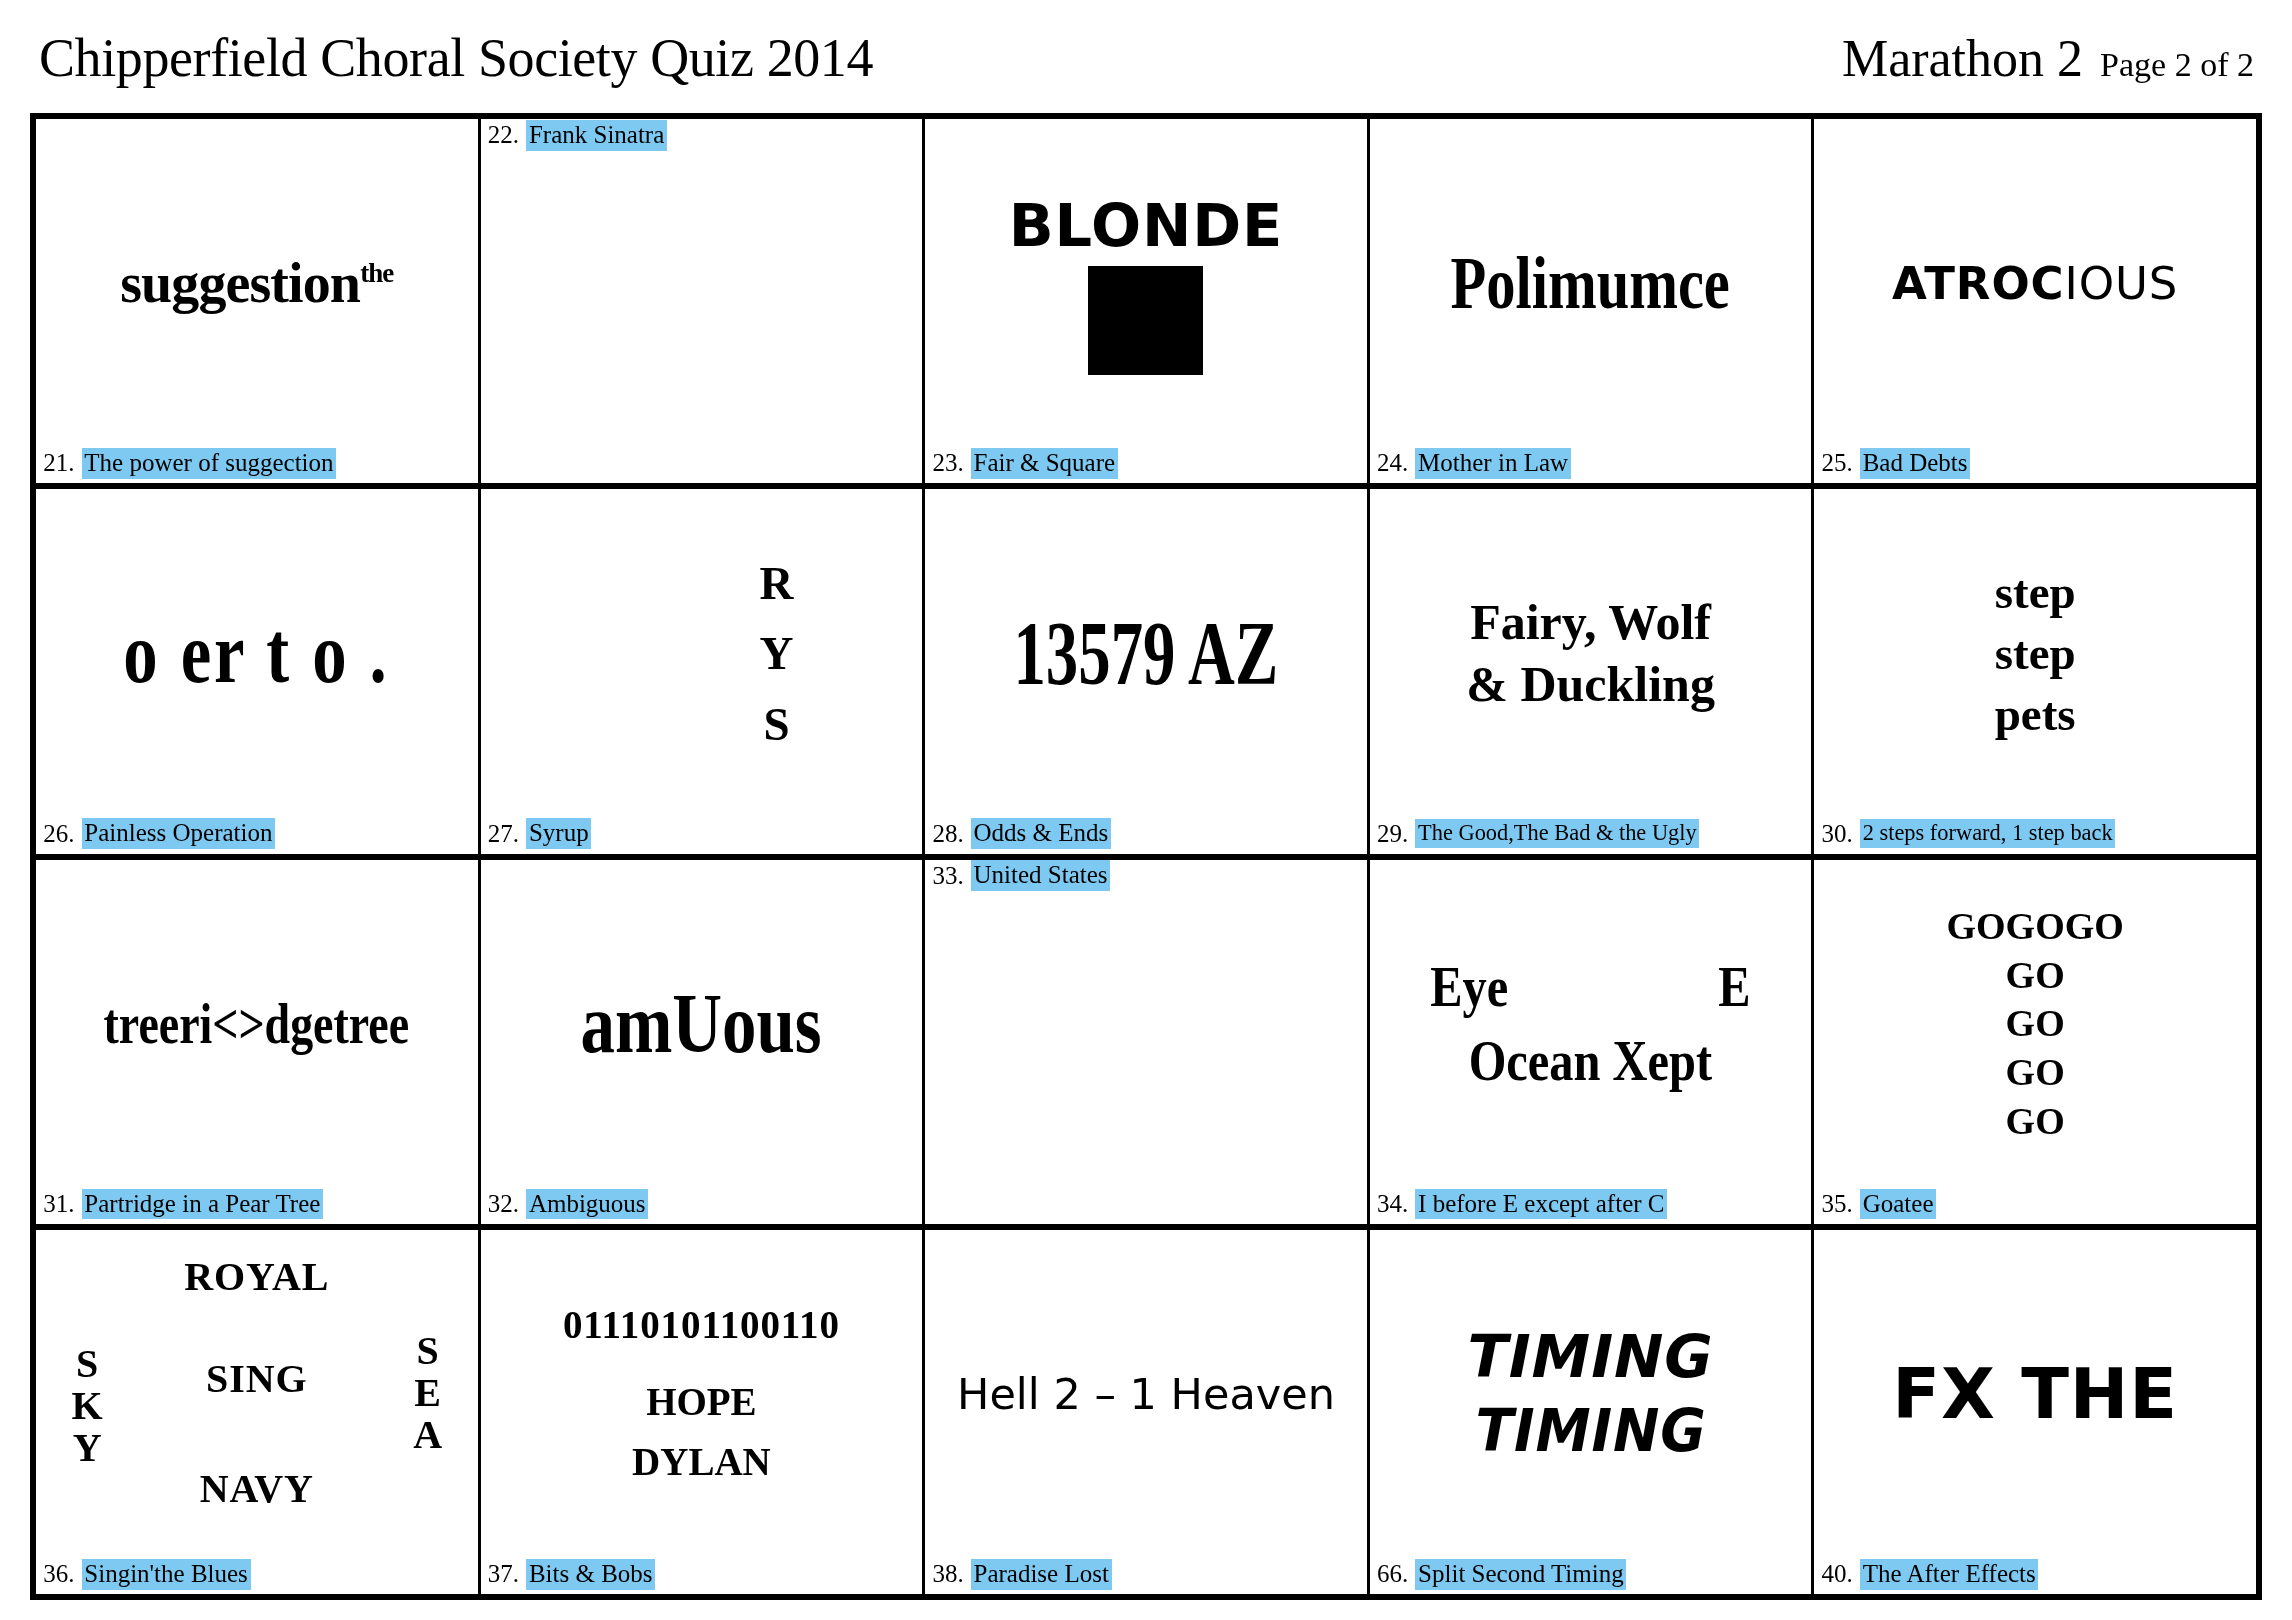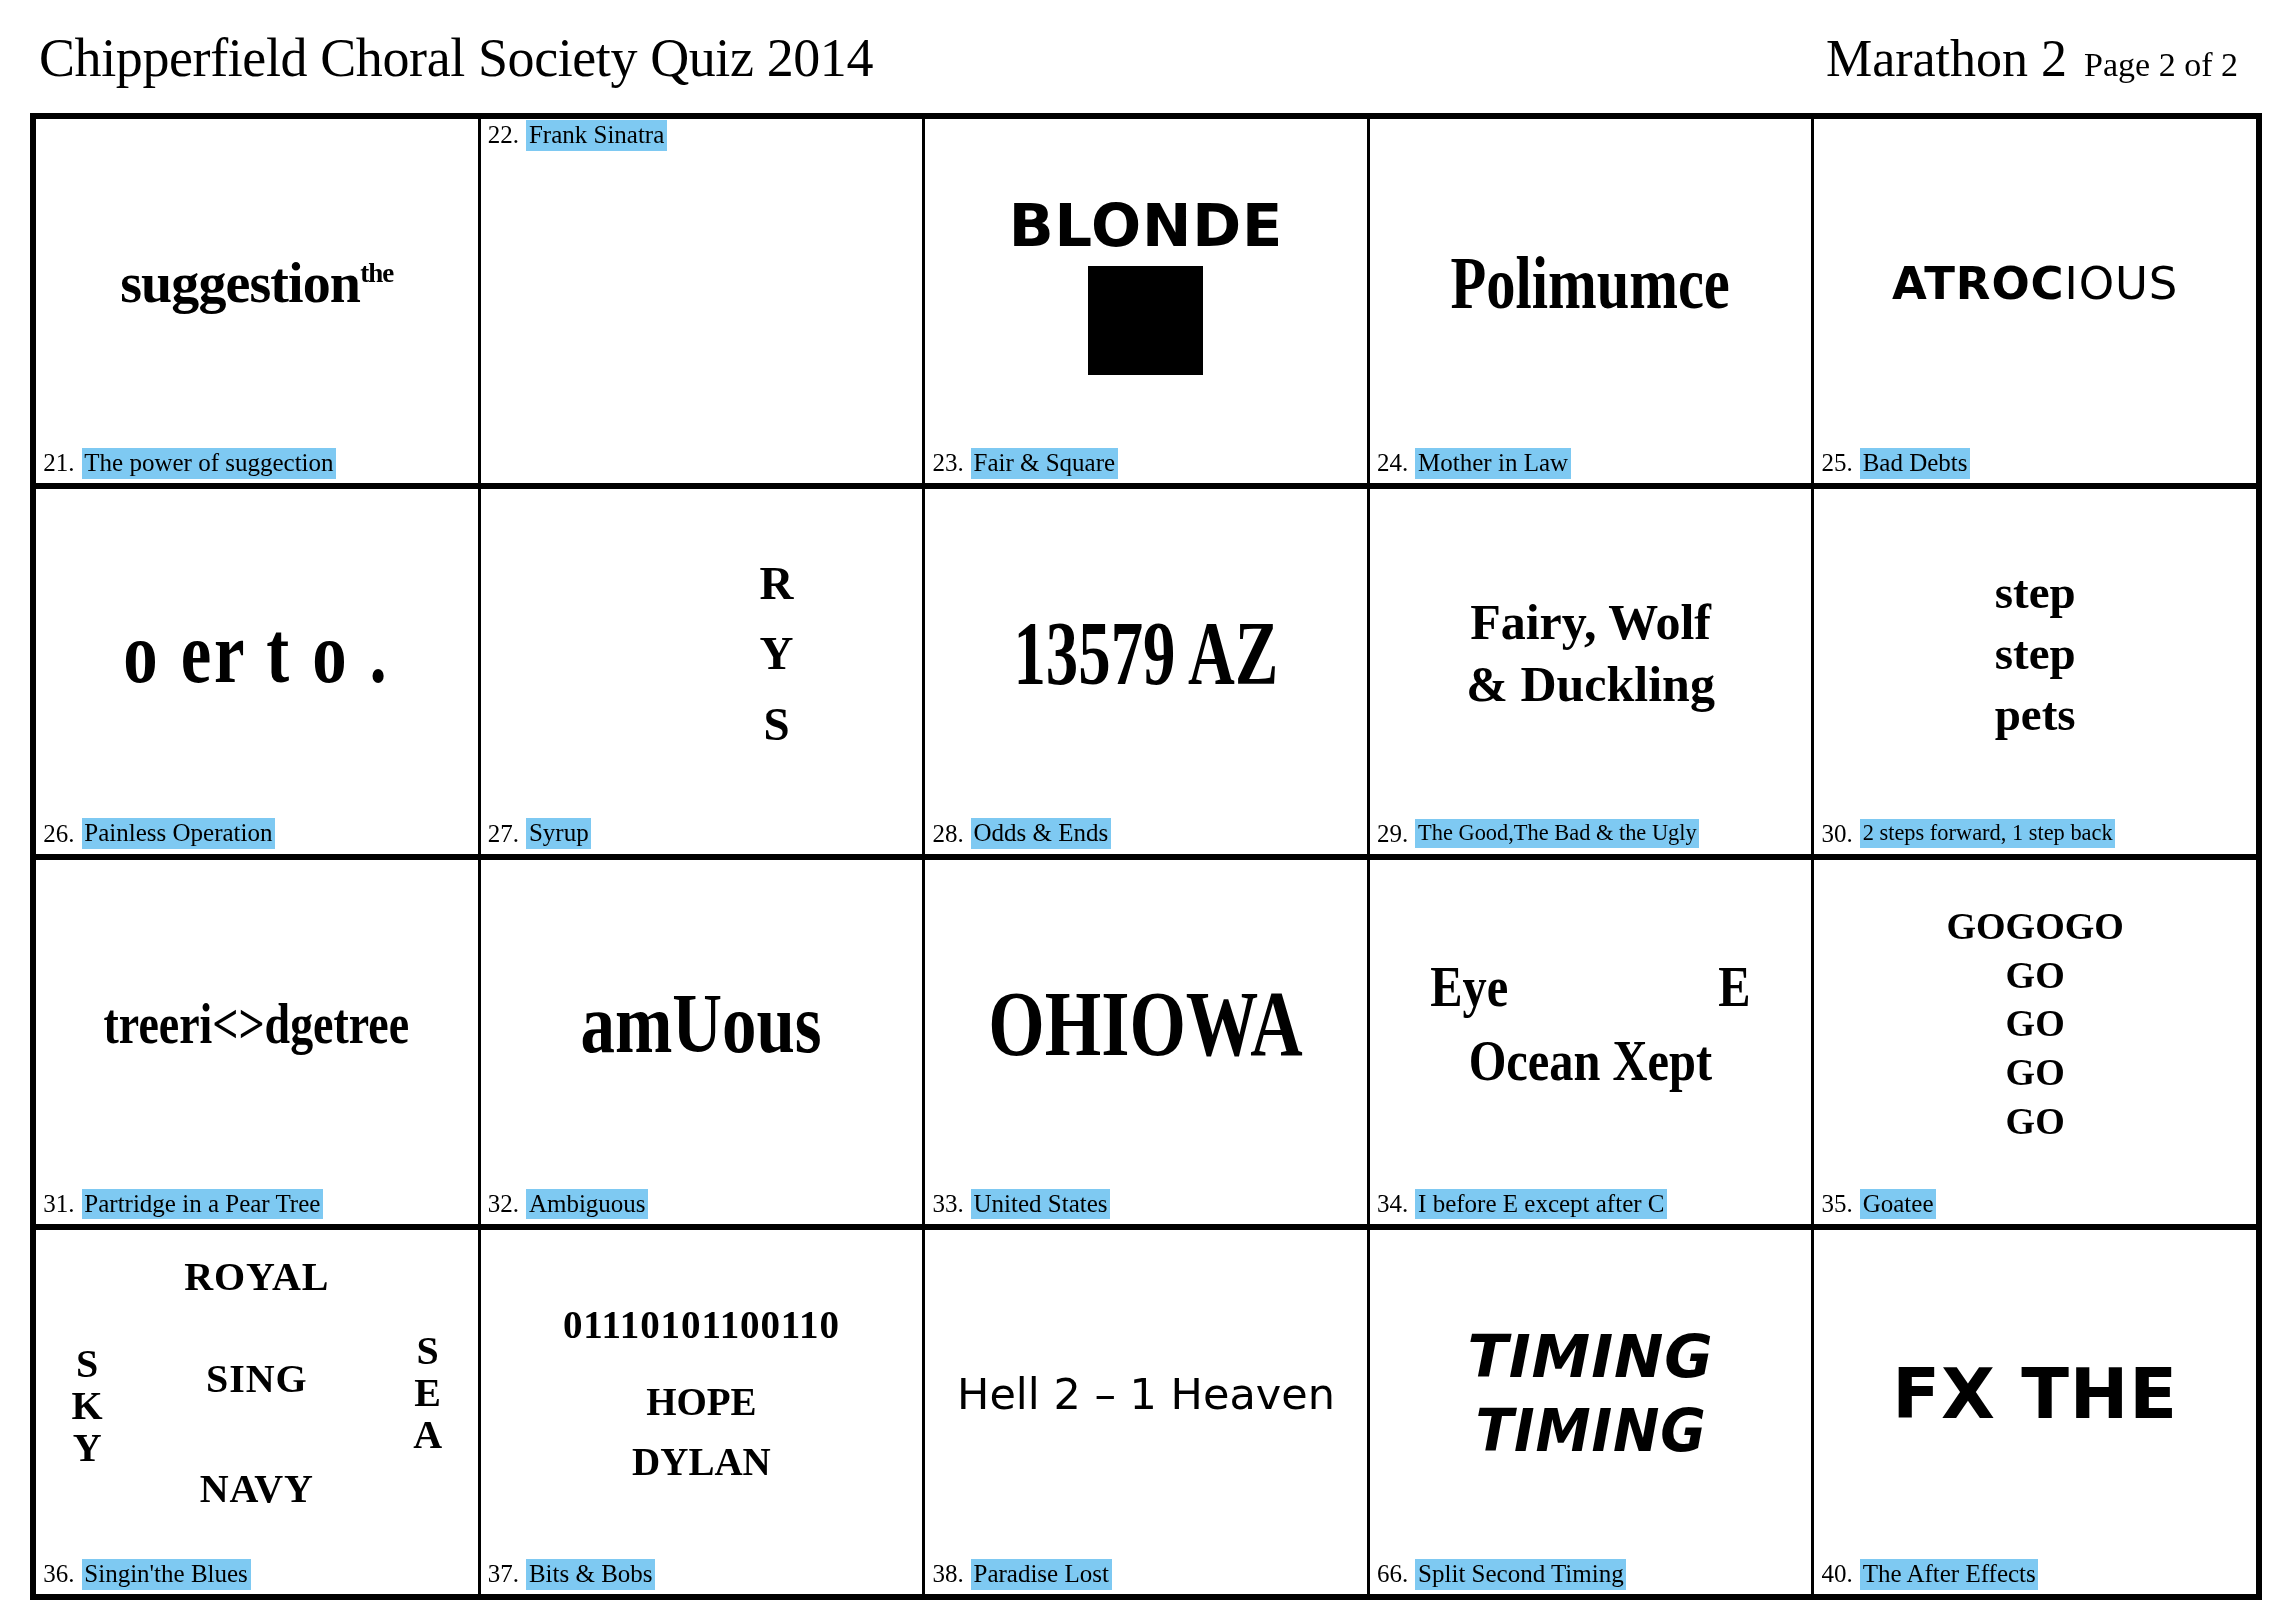--- a/index.html
+++ b/index.html
@@ -9,21 +9,21 @@
     height: 1620px;
     background: #ffffff;
     font-family: "Liberation Serif", serif;
     color: #000000;
     overflow: hidden;
   }
   .page {
     position: relative;
     width: 2293px;
     height: 1152px;
-    padding: 27px 46px 0 30px;
+    padding: 27px 30px 0 30px;
   }
   
   .header {
     display: flex;
     align-items: baseline;
     justify-content: space-between;
     padding: 0 9px 0 9px;
     height: 86px;
   }
   .header-title {
@@ -396,23 +396,20 @@
         <div class="puzzle">
           <div class="p-amuous">amUous</div>
         </div>
         <div class="answer">
           <span class="num">32.</span>
           <span class="hl">Ambiguous</span>
         </div>
       </div>
 
       <div class="cell">
-        <div class="puzzle">
-          <div class="p-ohiowa">OHIOWA</div>
-        </div>
         <div class="answer">
           <span class="num">33.</span>
           <span class="hl">United States</span>
         </div>
       </div>
 
       <div class="cell">
         <div class="puzzle">
           <div class="p-eye">
             <div class="line1">

